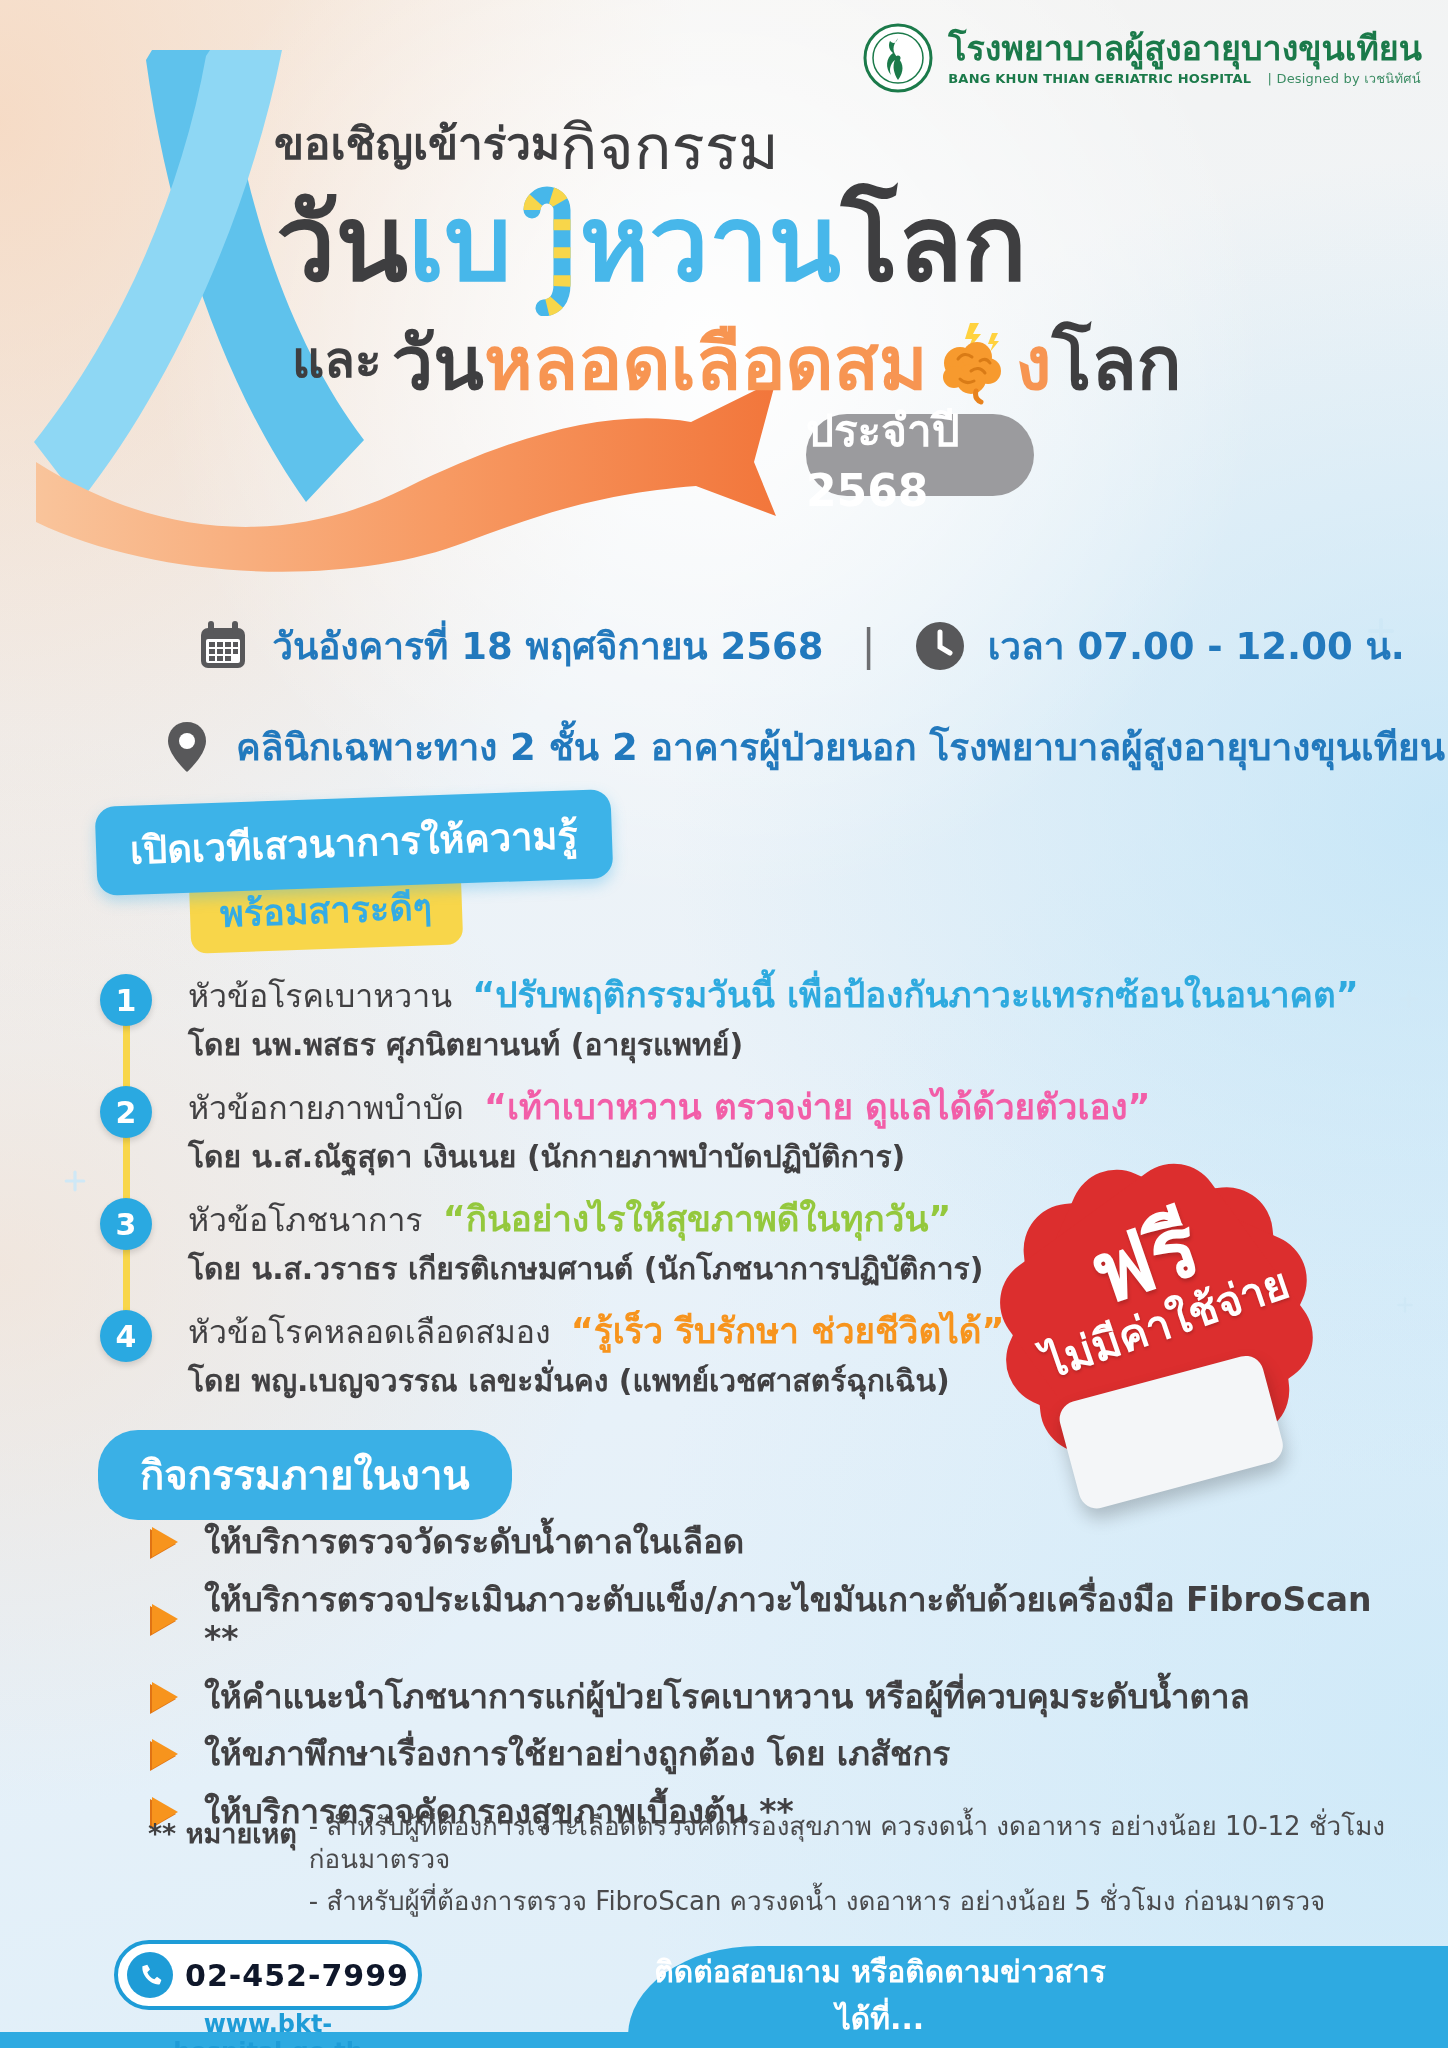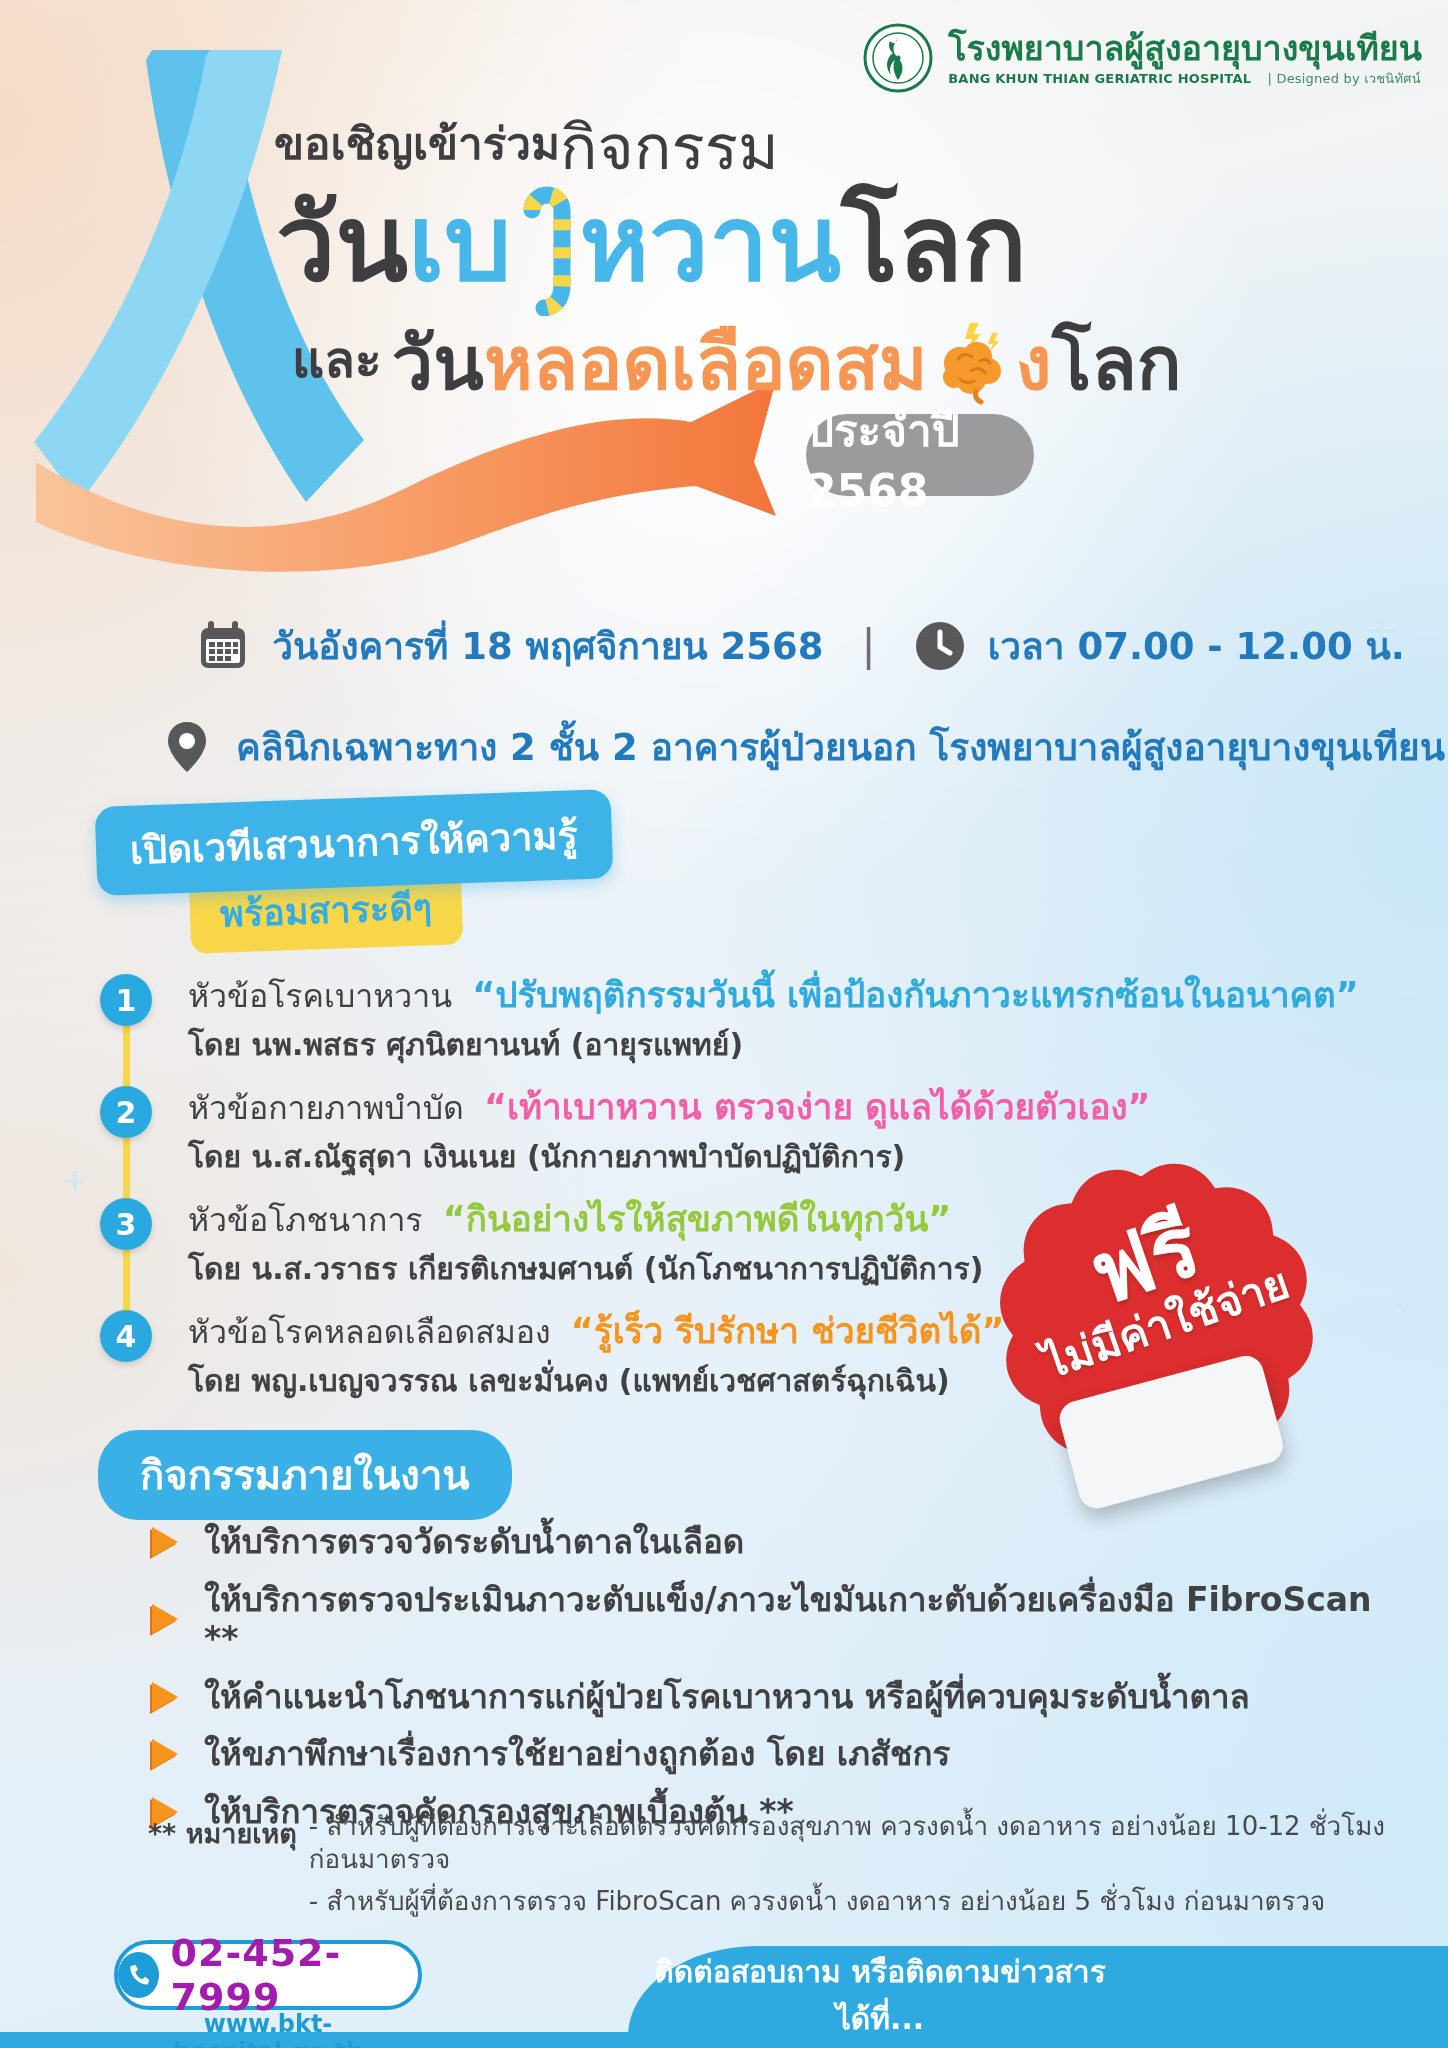--- a/index.html
+++ b/index.html
@@ -81,21 +81,21 @@
   .notes{left:148px;top:1810px;width:1260px;display:flex;gap:12px;z-index:2;}
   .notes-label{font-size:27px;font-weight:700;color:#414042;white-space:nowrap;padding-top:2px;}
   .notes-lines{display:flex;flex-direction:column;gap:10px;}
   .note-line{font-size:26px;font-weight:500;color:#4a4a4c;line-height:1.25;}
   
   .footer-strip{left:0;bottom:0;width:100%;height:16px;background:#2eaae1;z-index:2;}
   .footer-blob{right:0;bottom:0;width:820px;height:102px;background:#2eaae1;border-top-left-radius:130px 90px;z-index:2;}
   .phone-pill{left:114px;top:1940px;width:300px;height:62px;background:#fff;border:4px solid #1e9cd7;border-radius:36px;
     display:flex;align-items:center;justify-content:center;gap:12px;z-index:3;}
   .phone-circle{width:46px;height:46px;border-radius:50%;background:#1e9cd7;display:flex;align-items:center;justify-content:center;}
-  .phone-number{font-size:38px;font-weight:800;color:#a21caf;letter-spacing:1px;}
+  .phone-number{font-size:30px;font-weight:800;color:#0f172a;letter-spacing:1px;}
   .website{left:114px;top:2010px;width:308px;text-align:center;font-size:24px;font-weight:700;color:#1e9cd7;z-index:3;}
   .contact{left:640px;top:1948px;width:480px;text-align:center;z-index:3;color:#fff;}
   .contact-line1{font-size:30px;font-weight:700;}
   .qr-box{right:6px;top:1920px;width:98px;height:122px;background:#fff;border-radius:12px;z-index:4;
     box-shadow:0 4px 10px rgba(0,0,0,.15);display:flex;align-items:center;justify-content:center;}
   .qr-inner{position:relative;width:84px;height:106px;
     background:repeating-conic-gradient(#1c1c1c 0% 25%, #ffffff 0% 50%) 0 0 / 11px 11px;}
   .qr-label{position:absolute;left:50%;top:34%;transform:translate(-50%,-50%);background:#fff;padding:1px 3px;
     font-size:13px;font-weight:800;color:#111;}
   .qr-logo{position:absolute;left:2px;bottom:4px;width:26px;height:26px;background:#111;border-radius:7px;

